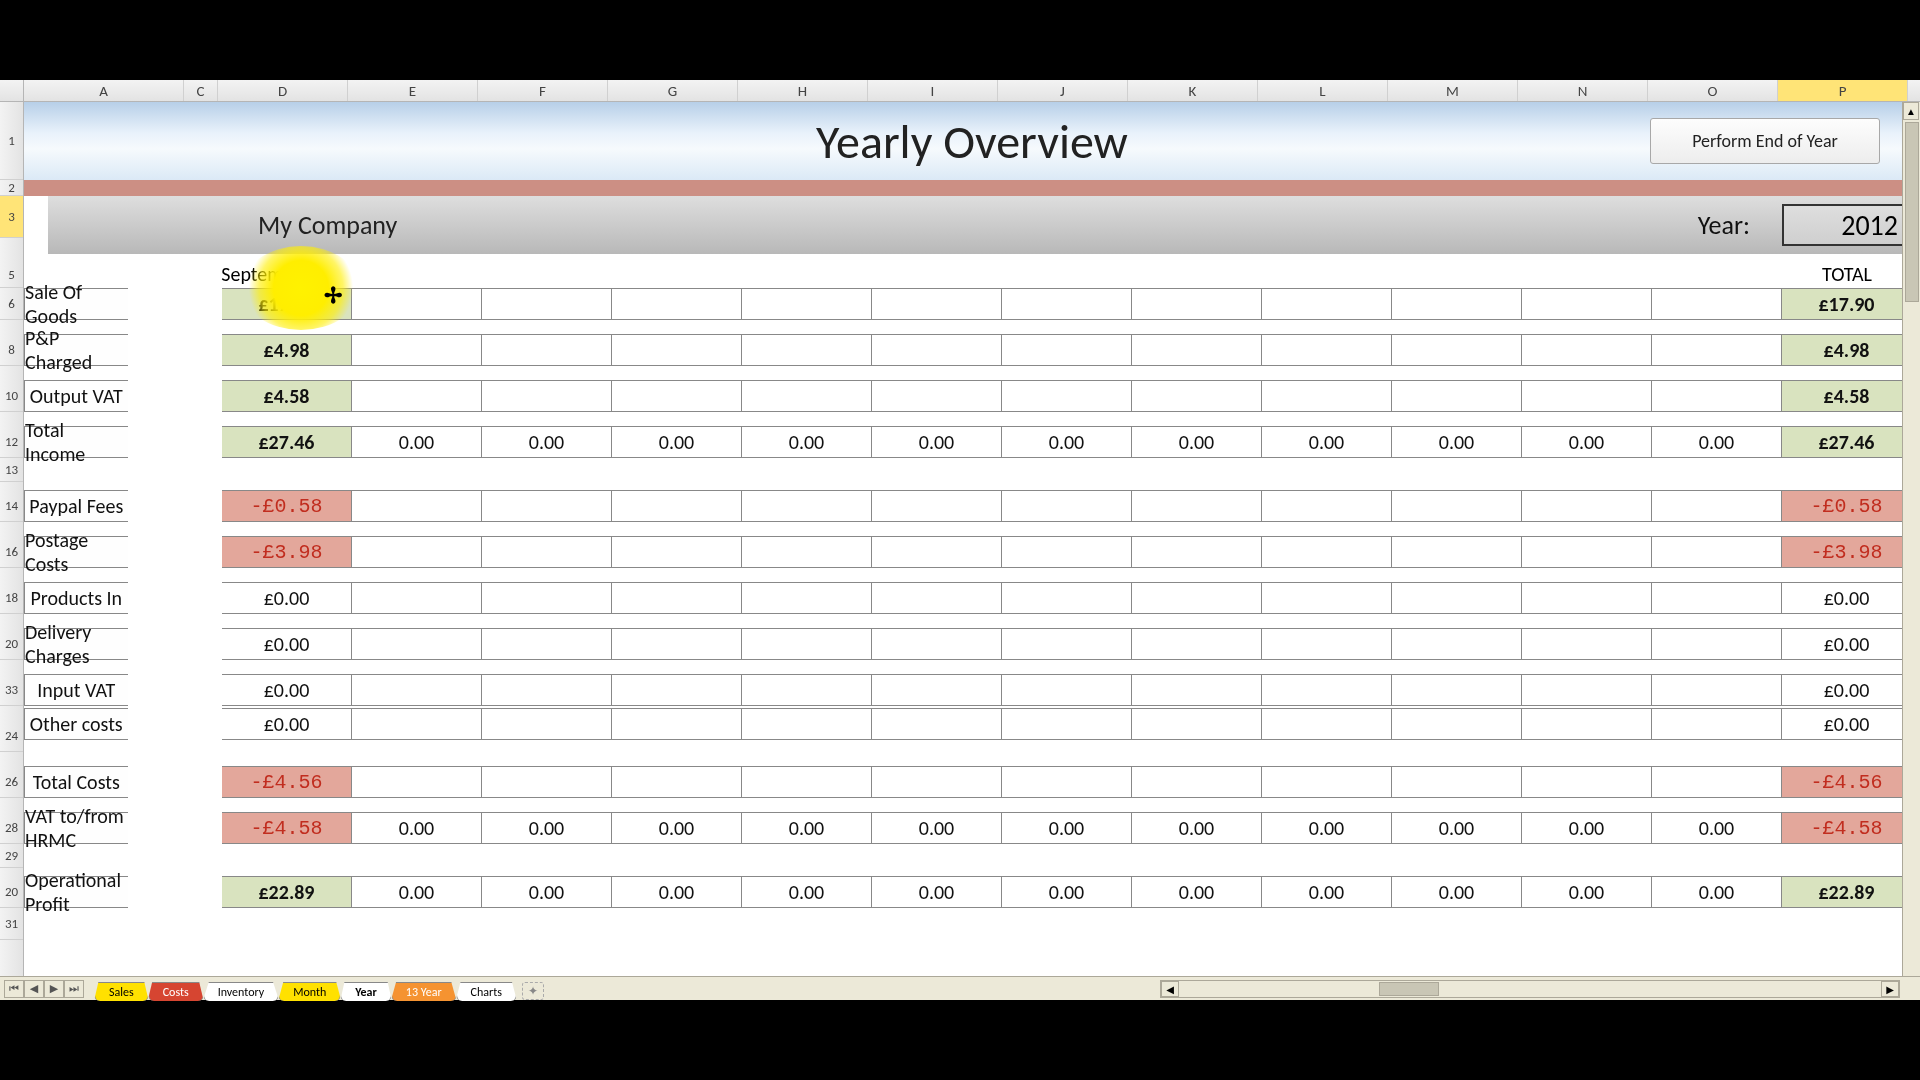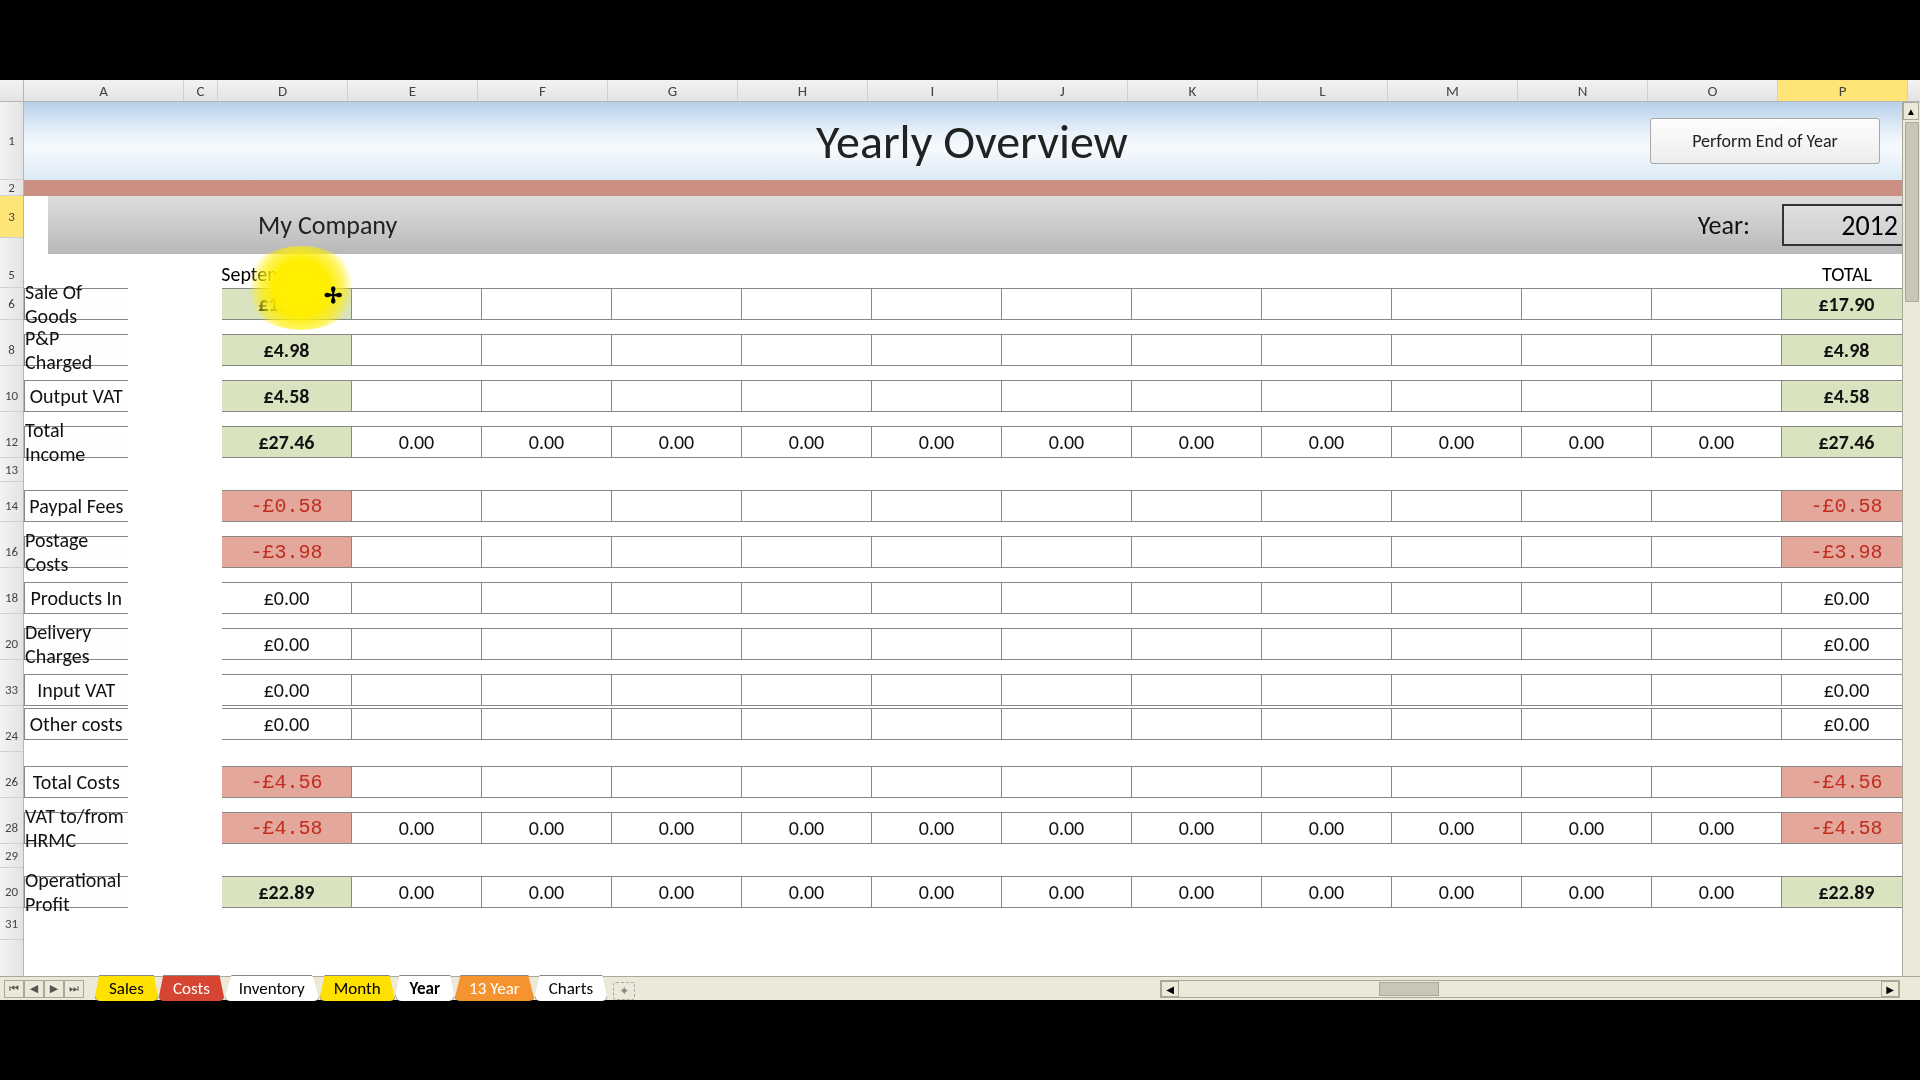--- a/index.html
+++ b/index.html
@@ -64,21 +64,21 @@
   .row .cell.red { background:#e3a79b;font-family:Liberation Mono, monospace; }
   .row .cell.redtxt { color:#c12d1f; }
   .row .spacer { width:8px; }
 
   
   .tabstrip { position:absolute; bottom:0; left:0; right:0; height:24px; background:#ece9d8;
     display:flex; align-items:center; border-top:1px solid #aca899; }
   .tab-nav { display:flex; gap:0; padding:0 4px; }
   .tab-nav button { width:20px; height:18px; background:#ece9d8; border:1px solid #aca899; font-size:11px; cursor:pointer; color:#555; }
   .tabs { display:flex; height:100%; align-items:flex-end; margin-left:6px; }
-  .tab { padding:2px 14px; font-size:17px; border:1px solid #888; border-bottom:none;
+  .tab { padding:2px 14px; font-size:12px; border:1px solid #888; border-bottom:none;
     border-radius:0 0 6px 6px; transform:translateY(1px); margin-right:-1px; cursor:pointer;
     clip-path: polygon(8% 0, 92% 0, 100% 100%, 0 100%); }
   .tab.white { background:#fff; font-weight:700; }
   .tab.yellow { background:#ffe100; }
   .tab.red { background:#d64531; color:#fff; }
   .tab.orange { background:#f59331; color:#fff; }
   .tab.plain { background:#fff; }
   .newtab { width:22px; height:18px; margin-left:6px; border:1px dashed #aaa; border-radius:3px;
     display:flex; align-items:center; justify-content:center; font-size:12px; color:#888; cursor:pointer; }
   .hscroll { position:absolute; right:20px; bottom:2px; width:740px; height:18px; background:#ece9d8;

